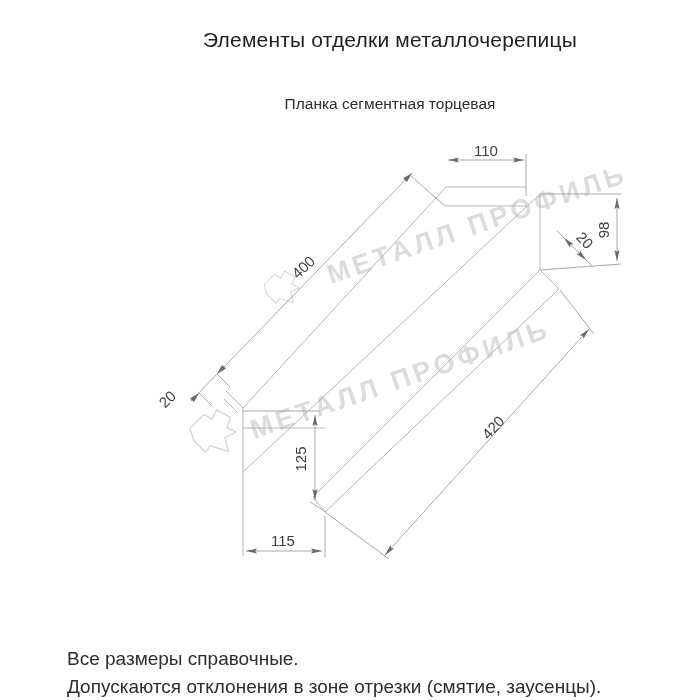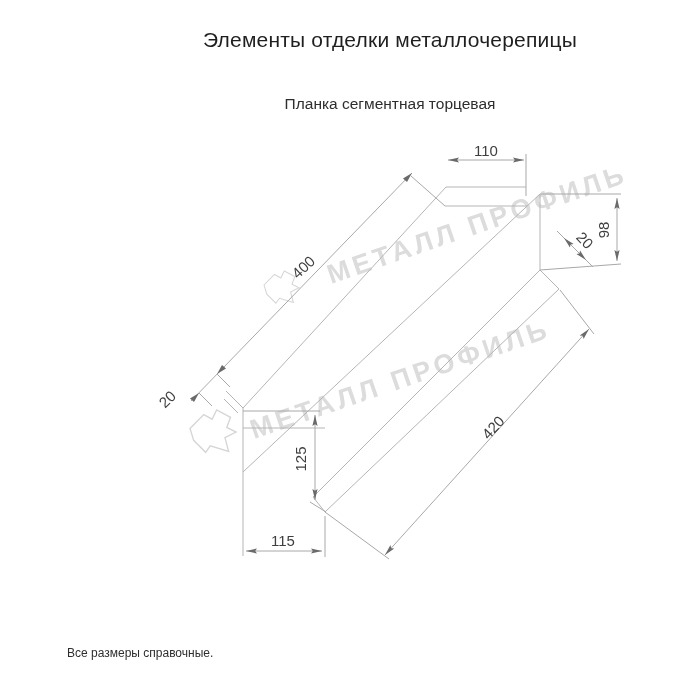--- a/index.html
+++ b/index.html
@@ -10,21 +10,21 @@
   .page-title{
     position:absolute;left:0;top:28px;width:700px;text-align:center;
     font-size:21px;color:#1f1f1f;letter-spacing:.2px;
   }
   .product-subtitle{
     position:absolute;left:0;top:93px;width:700px;text-align:center;
     font-size:15.5px;line-height:1.38;color:#2e2e2e;
   }
   .footnote{
     position:absolute;left:27px;top:645px;width:620px;
-    font-size:12px;line-height:1.45;color:#2e2e2e;
+    font-size:19px;line-height:1.45;color:#2e2e2e;
   }
   svg text{font-family:"Liberation Sans","DejaVu Sans",sans-serif;}
   .dim-label{font-size:15px;fill:#3f3f3f;}
   .obj{stroke:#b5b5b5;stroke-width:1;fill:none;}
   .dim{stroke:#a8a8a8;stroke-width:1;fill:none;}
   .dim-arrows{marker-start:url(#arr);marker-end:url(#arr);}
   .wm-text{font-size:27px;font-weight:bold;letter-spacing:4px;fill:#dcdcdc;}
   .wm-logo{stroke:#d6d6d6;stroke-width:1.5;fill:#ffffff;}
   .arrowhead{fill:#6a6a6a;stroke:none;}
 </style>
@@ -130,15 +130,16 @@
     <g>
       <line class="dim" x1="520" y1="290" x2="554" y2="334"></line>
       <line class="dim" x1="285" y1="512" x2="349" y2="559"></line>
       <line class="dim dim-arrows" x1="549" y1="329" x2="345" y2="555"></line>
       <text class="dim-label" transform="translate(457,431) rotate(-47)" text-anchor="middle">420</text>
     </g>
   </svg>
 
   <div class="footnote">
     <div>Все размеры справочные.</div>
+    <div>Допускаются отклонения в зоне отрезки (смятие, заусенцы).</div>
   </div>
 
 </div>
 
 </body></html>

